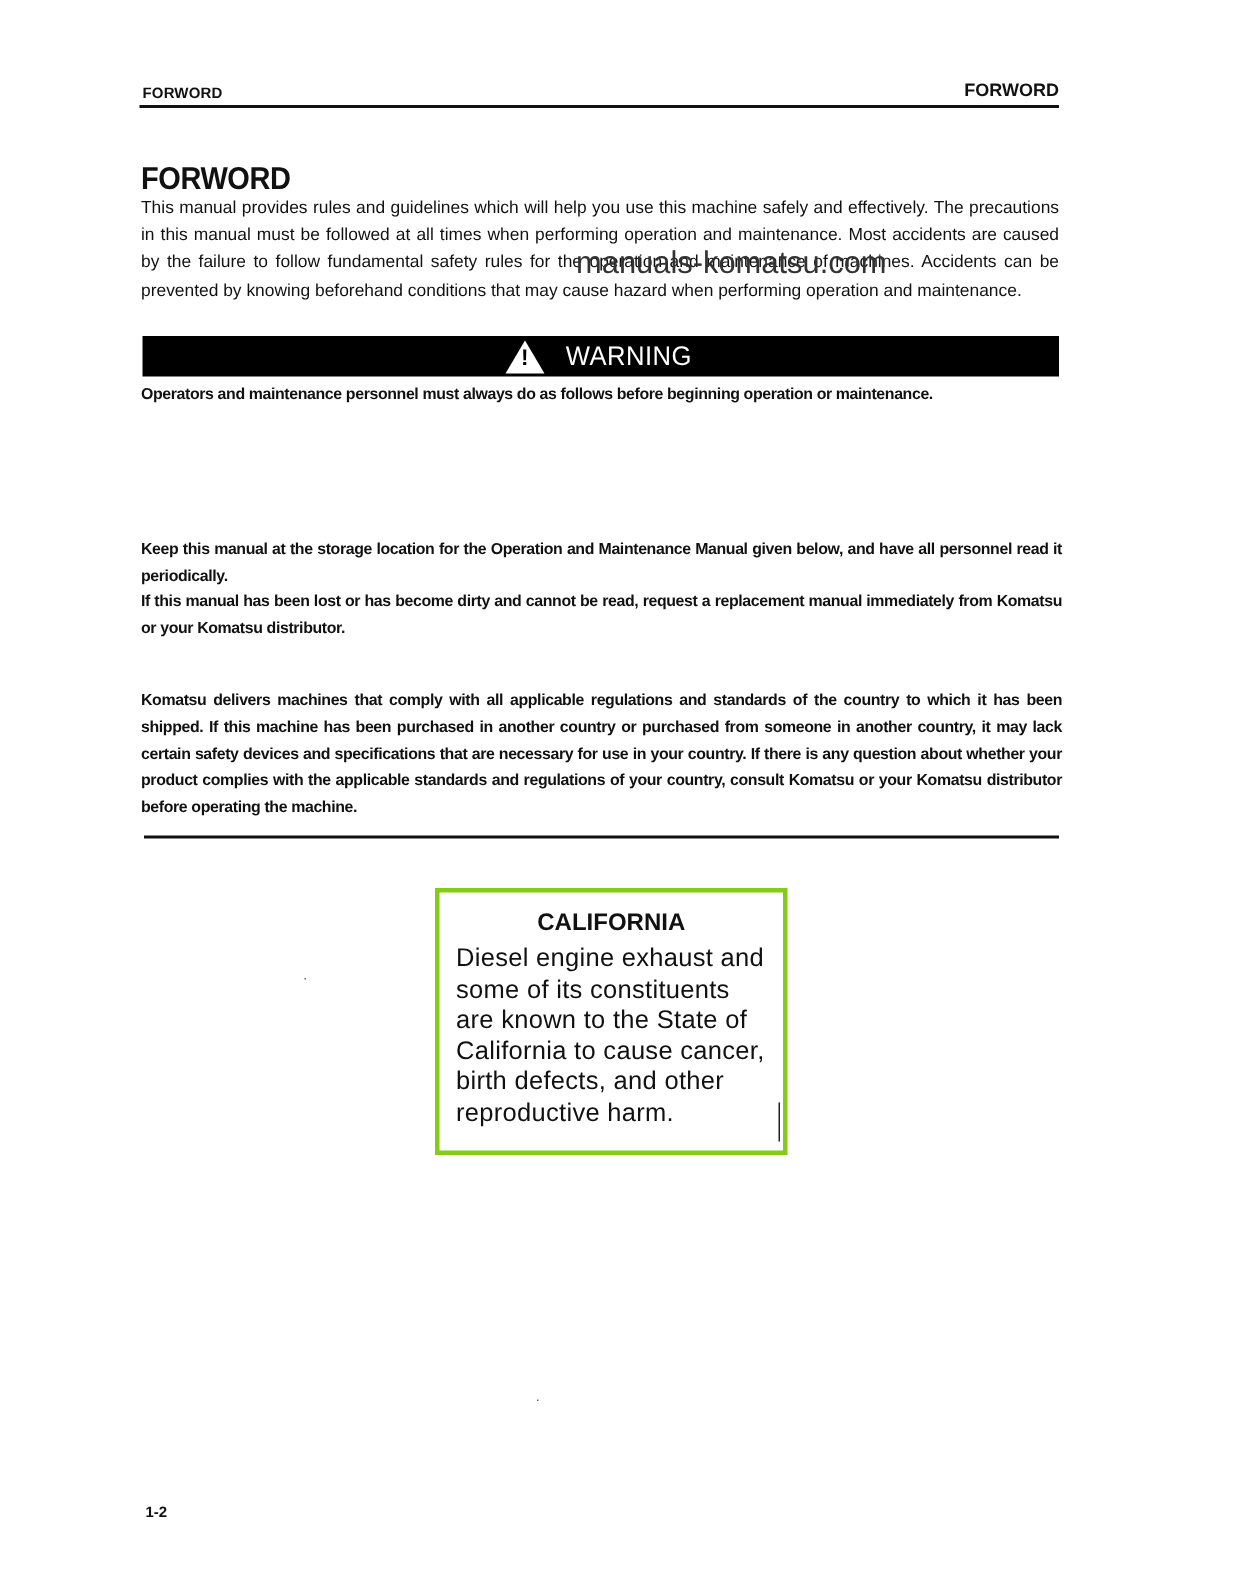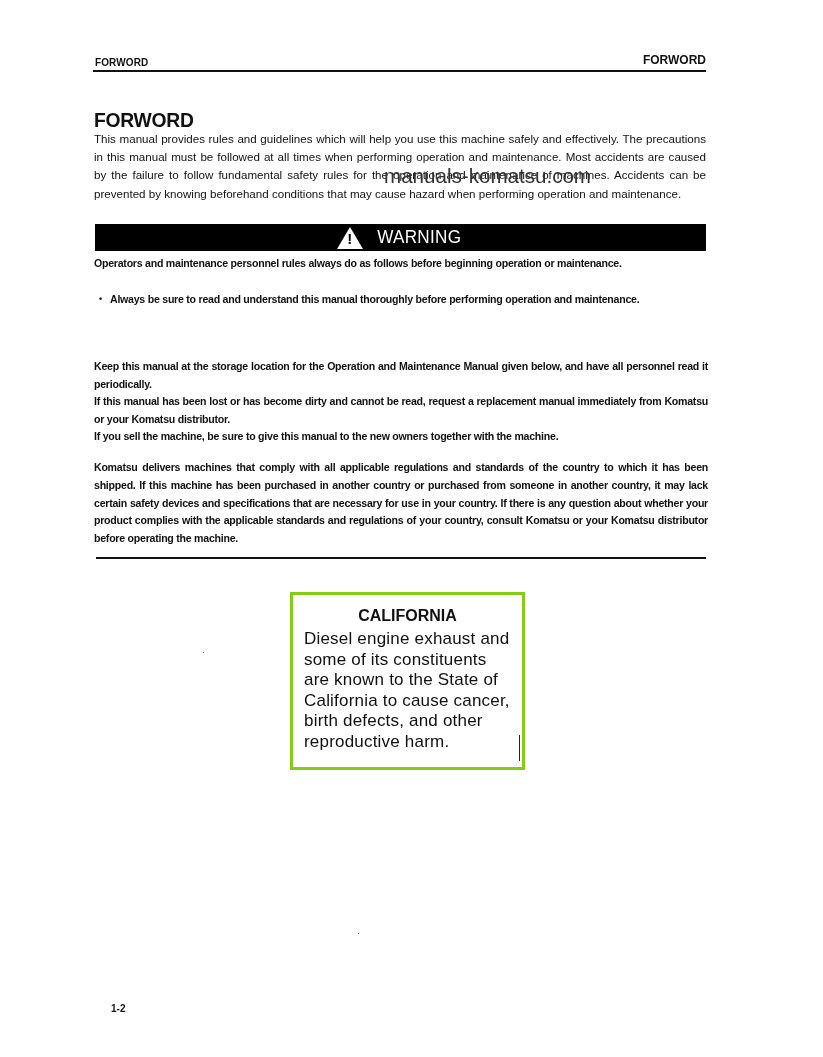--- a/index.html
+++ b/index.html
@@ -21,51 +21,49 @@
   .bullets li::before { content: "•"; position: absolute; left: 0; top: 0; font-size: 9px; }
   .para { position: absolute; left: 94px; width: 614px; line-height: 17.5px; text-align: justify; }
   .p1 { top: 358px; }
   .p2 { top: 459px; line-height: 17.8px; }
   .rule2 { position: absolute; left: 96px; top: 557px; width: 610px; height: 2px; background: #111; }
   .ca-box { position: absolute; left: 290px; top: 592px; width: 229px; height: 172px; border: 3px solid #84cc16; text-align: center; }
   .ca-title { margin-top: 12px; font-size: 16px; font-weight: bold; }
   .ca-sub { margin-top: 5px; font-size: 16px; font-weight: bold; }
   .ca-body { text-align: left; margin: 4px 10px 0 11px; font-size: 17px; line-height: 20.5px; letter-spacing: 0.2px; }
   .ca-tick { position: absolute; left: 519px; top: 735px; width: 1px; height: 26px; background: #222; }
-  .pnum { position: absolute; left: 111px; top: 1003px; font-size: 10px; font-weight: bold; }
+  .pnum { position: absolute; left: 97px; top: 1003px; font-size: 10px; font-weight: bold; }
   .dot { position: absolute; width: 1px; height: 1px; background: #666; }
 </style>
 </head>
 <body>
 
 <div class="hdr-left">FORWORD</div>
 <div class="hdr-right">FORWORD</div>
 <div class="hdr-rule"></div>
 
 <div class="title">FORWORD</div>
 <div class="intro">This manual provides rules and guidelines which will help you use this machine safely and effectively. The precautions in this manual must be followed at all times when performing operation and maintenance. Most accidents are caused by the failure to follow fundamental safety rules for the operation and maintenance of machines. Accidents can be prevented by knowing beforehand conditions that may cause hazard when performing operation and maintenance.</div>
 <div class="watermark">manuals-komatsu.com</div>
 
 <div class="warn-bar">
   <div class="tri">
       <span>!</span>
     </div>
   <div class="label">WARNING</div>
 </div>
 
-<div class="w-lead bold-text">Operators and maintenance personnel rules always do as follows before beginning operation or maintenance.</div>
+<div class="w-lead bold-text">Operators and maintenance personnel must always do as follows before beginning operation or maintenance.</div>
 
 <ul class="bullets bold-text">
-  <li>Always be sure to read and understand this manual thoroughly before performing operation and maintenance.</li>
 </ul>
 
 <div class="para p1 bold-text">
   <div>Keep this manual at the storage location for the Operation and Maintenance Manual given below, and have all personnel read it periodically.</div>
   <div>If this manual has been lost or has become dirty and cannot be read, request a replacement manual immediately from Komatsu or your Komatsu distributor.</div>
-  <div>If you sell the machine, be sure to give this manual to the new owners together with the machine.</div>
 </div>
 
 <div class="para p2 bold-text">Komatsu delivers machines that comply with all applicable regulations and standards of the country to which it has been shipped. If this machine has been purchased in another country or purchased from someone in another country, it may lack certain safety devices and specifications that are necessary for use in your country. If there is any question about whether your product complies with the applicable standards and regulations of your country, consult Komatsu or your Komatsu distributor before operating the machine.</div>
 
 <div class="rule2"></div>
 
 <div class="ca-box">
   <div class="ca-title">CALIFORNIA</div>
   <div class="ca-body">Diesel engine exhaust and some of its constituents are known to the State of California to cause cancer, birth defects, and other reproductive harm.</div>
 </div>

